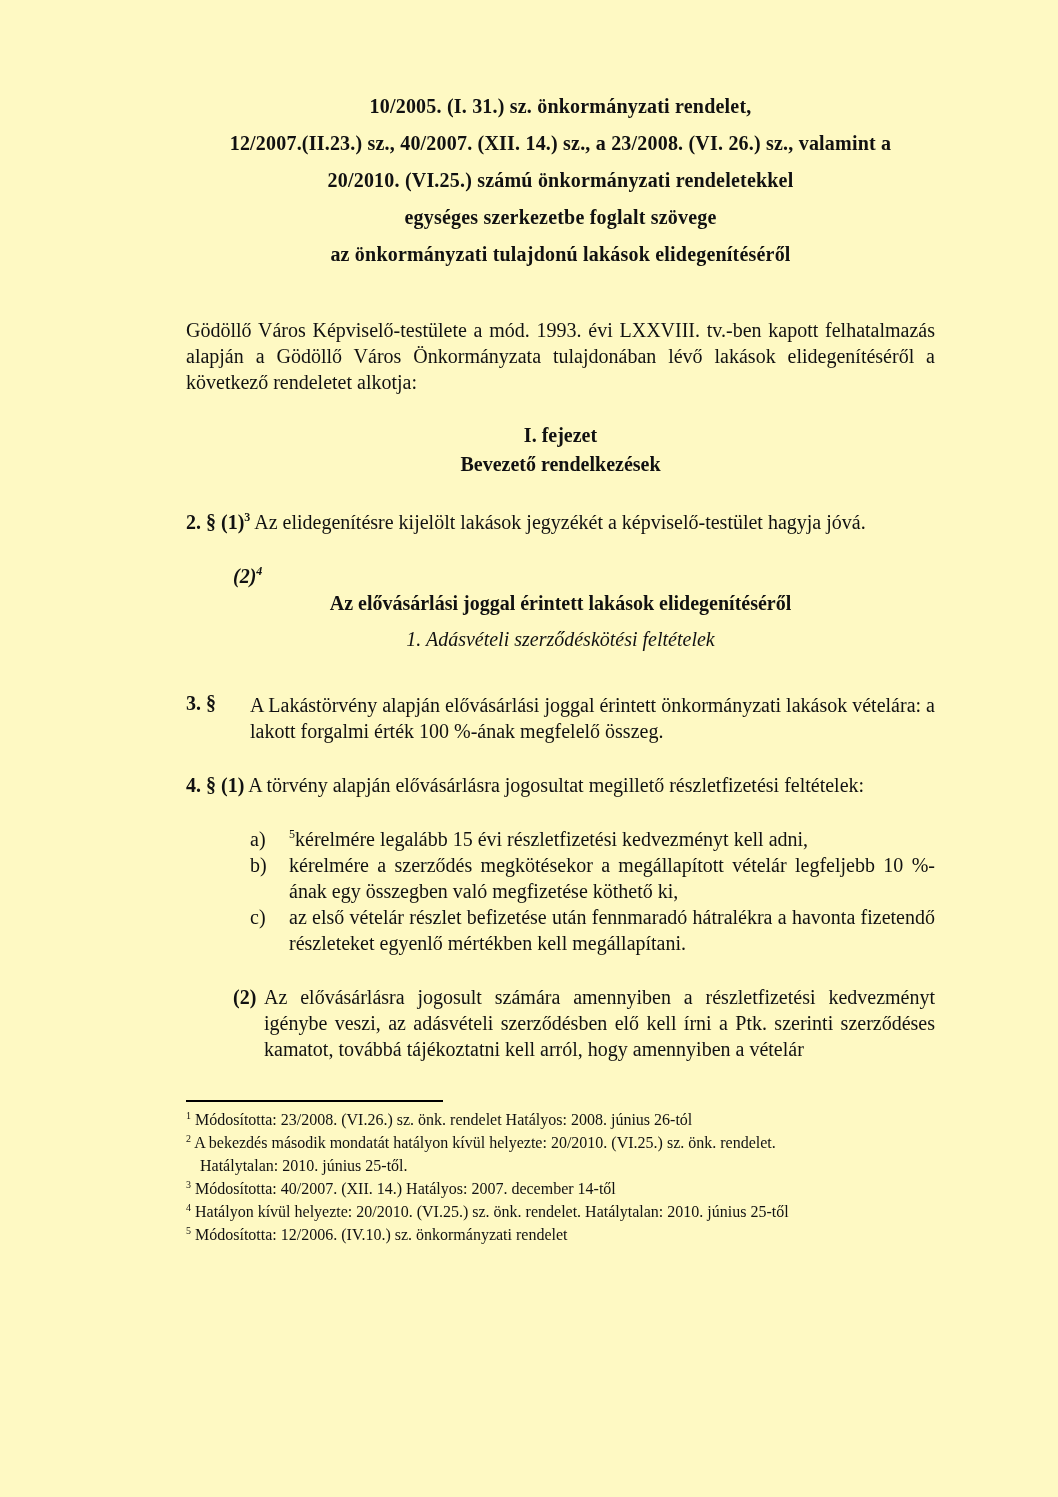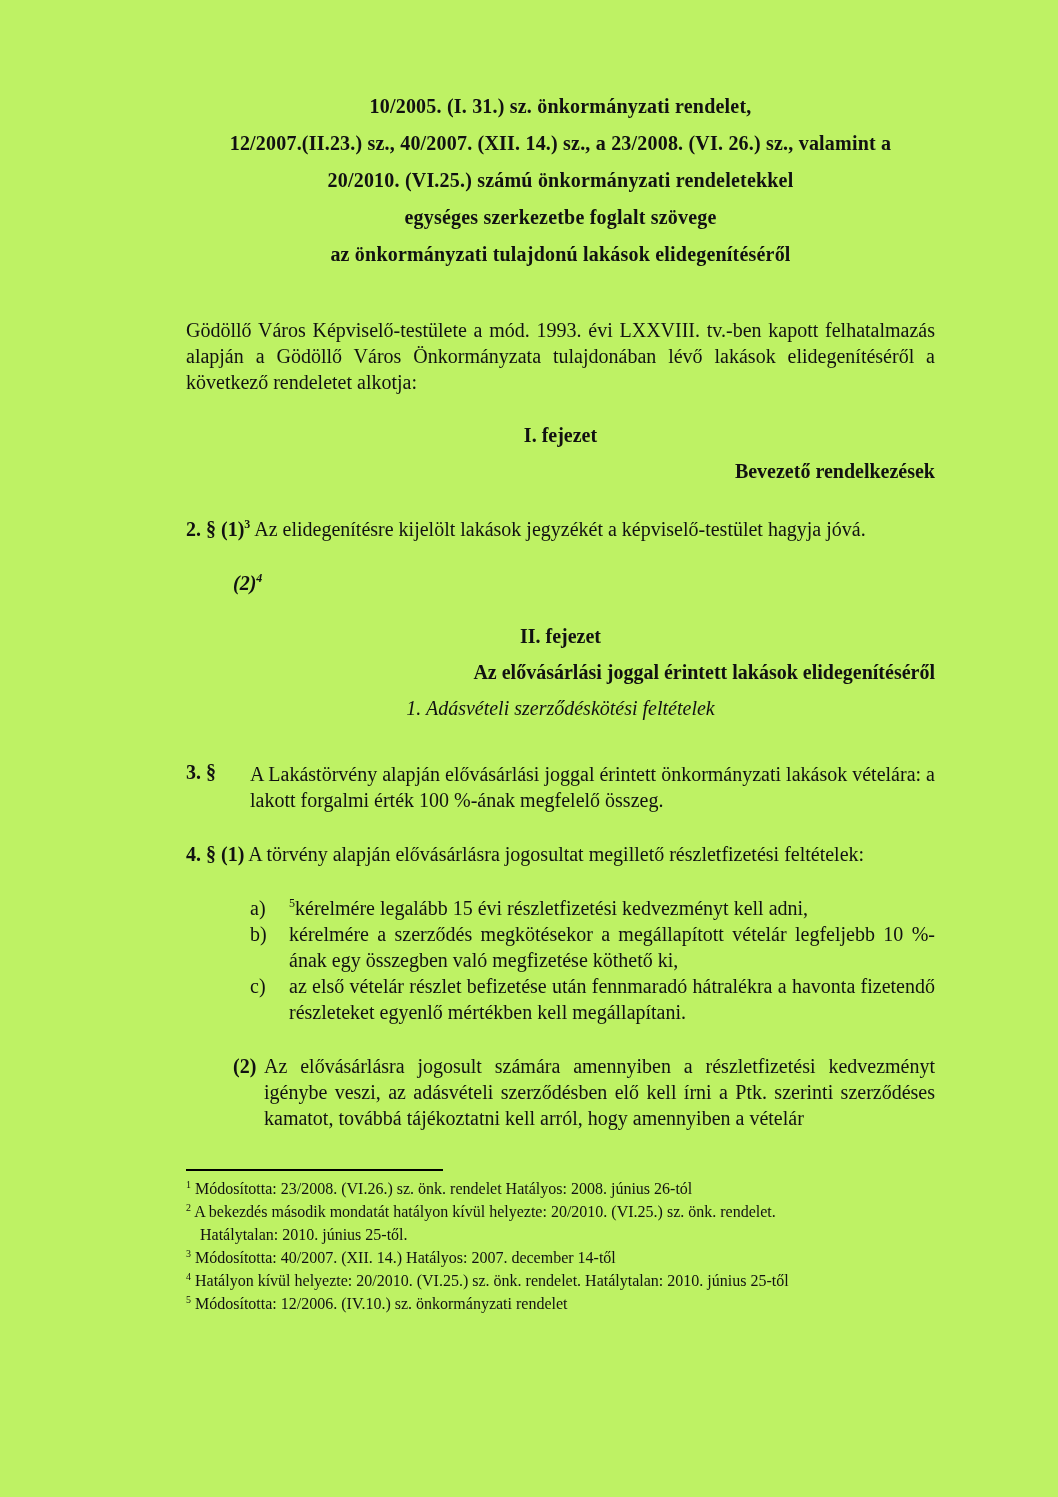--- a/index.html
+++ b/index.html
@@ -1,21 +1,21 @@
 <!DOCTYPE html>
 <html><head>
 <meta charset="utf-8">
 <style>
   html, body { margin: 0; padding: 0; background: #f2f2f2; }
   .page {
     position: relative;
     width: 1058px;
     height: 1497px;
     margin: 0 auto;
-    background: #bef264;
+    background: #fef9c3;
     color: #111111;
     font-family: "Liberation Serif", "DejaVu Serif", serif;
     font-size: 20px;
     box-sizing: border-box;
     padding: 88px 123px 0 186px;
     overflow: hidden;
   }
   .title-block {
     text-align: center;
     font-weight: bold;
@@ -27,22 +27,21 @@
     line-height: 26px;
     text-align: justify;
   }
   .chap-heading {
     margin-top: 26px;
     text-align: center;
     font-weight: bold;
     line-height: 29px;
   }
   .chap-subheading {
-    margin-top: 7px;
-    text-align: right;
+    text-align: center;
     font-weight: bold;
     line-height: 29px;
   }
   .chap-subsubheading {
     margin-top: 8px;
     text-align: center;
     font-weight: normal;
     line-height: 26px;
     font-style: italic;
   }
@@ -95,21 +94,20 @@
   <div class="intro">Gödöllő Város Képviselő-testülete a mód. 1993. évi LXXVIII. tv.-ben kapott felhatalmazás alapján a Gödöllő Város Önkormányzata tulajdonában lévő lakások elidegenítéséről a következő rendeletet alkotja:</div>
 
   <div class="chap-heading">I. fejezet</div>
   <div class="chap-subheading">Bevezető rendelkezések</div>
 
 
   <div class="inline-section"><b>2. § (1)</b><sup><b>3</b></sup><span> Az elidegenítésre kijelölt lakások jegyzékét a képviselő-testület hagyja jóvá.</span></div>
 
   <div class="para2-s2"><span>(2)</span><sup><b>4</b></sup></div>
 
-  <div class="chap-heading">II. fejezet</div>
   <div class="chap-subheading">Az elővásárlási joggal érintett lakások elidegenítéséről</div>
   <div class="chap-subsubheading">1. Adásvételi szerződéskötési feltételek</div>
 
   <div class="section hang">
     <span class="marker">3. §</span>
     <div class="stext">A Lakástörvény alapján elővásárlási joggal érintett önkormányzati lakások vételára: a lakott forgalmi érték 100 %-ának megfelelő összeg.</div>
   </div>
 
   <div class="inline-section" style="margin-top:28px"><b>4. § (1)</b><span> A törvény alapján elővásárlásra jogosultat megillető részletfizetési feltételek:</span></div>
 

